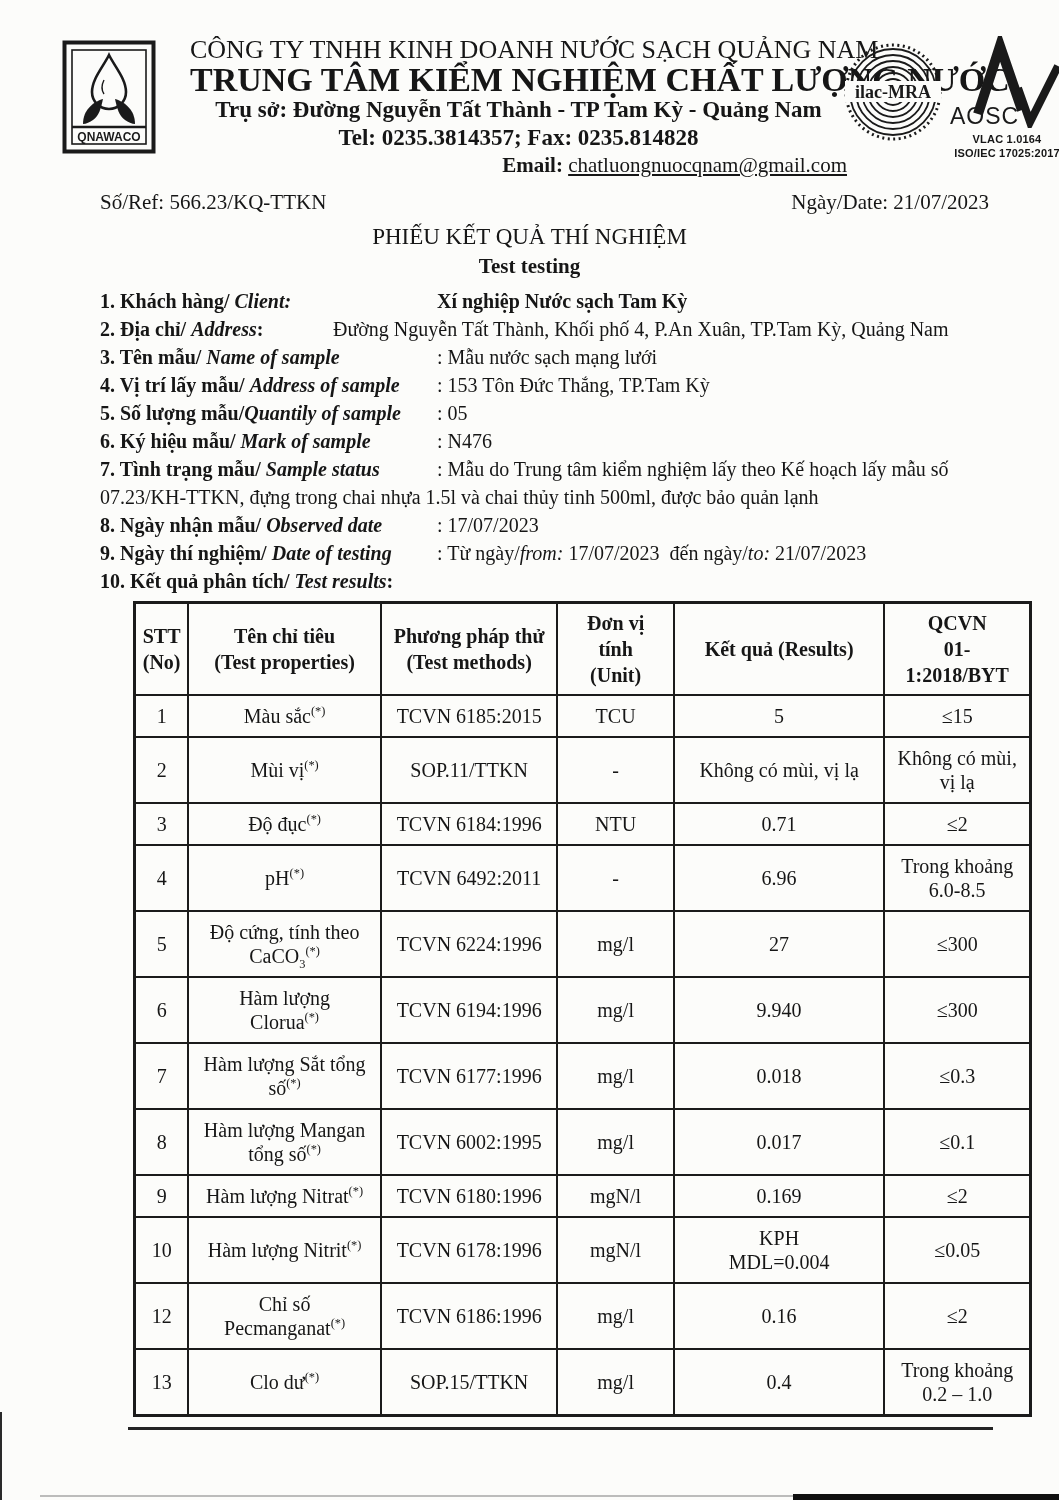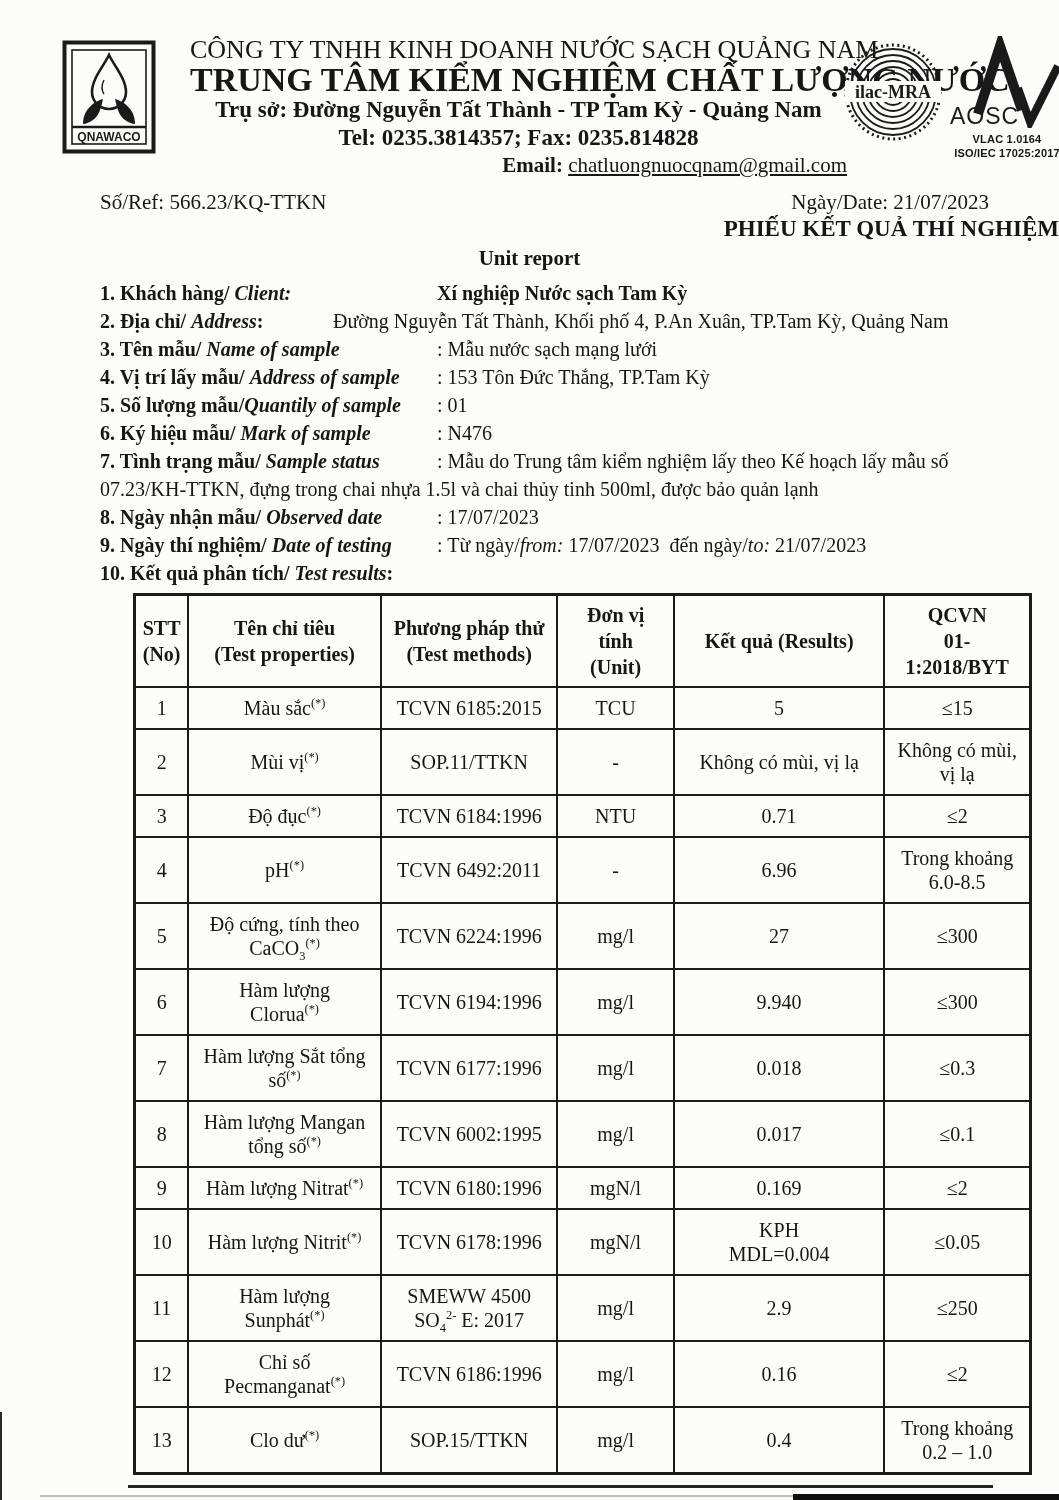--- a/index.html
+++ b/index.html
@@ -16,21 +16,21 @@
   .h5 .em-label{font-weight:bold;}
   .h5 .em-value{text-decoration:underline;}
   .logo-qnawaco{position:absolute;left:62px;top:40px;}
   .logo-ilac{position:absolute;left:843px;top:42px;}
   .logo-aosc{position:absolute;left:946px;top:36px;width:122px;text-align:center;}
   .aosc-cap{font-family:"Liberation Sans","DejaVu Sans",sans-serif;font-weight:bold;
             font-size:11px;line-height:14px;letter-spacing:.2px;}
   
   .refrow{display:flex;justify-content:space-between;margin:12px 70px 0 100px;font-size:21px;gap:44px;}
   
-  .title{text-align:right;font-weight:bold;font-size:23px;line-height:28px;}
+  .title{text-align:center;font-weight:normal;font-size:23px;margin-top:8px;line-height:28px;}
   .subtitle{text-align:center;font-weight:bold;font-size:21px;margin-top:2px;line-height:26px;}
   
   .items{margin:8px 0 0 100px;width:930px;font-size:20px;}
   .item{line-height:28px;white-space:nowrap;}
   .lbl{display:inline-block;font-weight:bold;vertical-align:top;}
   .w335{width:337px;} .w233{width:233px;}
   .en{font-style:italic;}
   .val{font-weight:normal;}
   .vb{font-weight:bold;}
   .it{font-style:italic;}
@@ -102,42 +102,42 @@
       <div class="aosc-cap">ISO/IEC 17025:2017</div>
     </div>
   </div>
 
   <div class="refrow">
     <span>Số/Ref: 566.23/KQ-TTKN</span>
     <span>Ngày/Date: 21/07/2023</span>
   </div>
 
   <div class="title">PHIẾU KẾT QUẢ THÍ NGHIỆM</div>
-  <div class="subtitle">Unit report</div>
+  <div class="subtitle">Test testing</div>
 
   <div class="items">
 
     <div class="item">
       <span class="lbl w335"><span>1. Khách hàng/ </span><span class="en">Client:</span></span><span class="val vb">Xí nghiệp Nước sạch Tam Kỳ</span>
     </div>
 
     <div class="item">
       <span class="lbl w233"><span>2. Địa chỉ/ </span><span class="en">Address</span><span>:</span></span><span class="val">Đường Nguyễn Tất Thành, Khối phố 4, P.An Xuân, TP.Tam Kỳ, Quảng Nam</span>
     </div>
 
     <div class="item">
       <span class="lbl w335"><span>3. Tên mẫu/ </span><span class="en">Name of sample</span></span><span class="val">: Mẫu nước sạch mạng lưới</span>
     </div>
 
     <div class="item">
       <span class="lbl w335"><span>4. Vị trí lấy mẫu/ </span><span class="en">Address of sample</span></span><span class="val">: 153 Tôn Đức Thắng, TP.Tam Kỳ</span>
     </div>
 
     <div class="item">
-      <span class="lbl w335"><span>5. Số lượng mẫu/</span><span class="en">Quantily of sample</span></span><span class="val">: 01</span>
+      <span class="lbl w335"><span>5. Số lượng mẫu/</span><span class="en">Quantily of sample</span></span><span class="val">: 05</span>
     </div>
 
     <div class="item">
       <span class="lbl w335"><span>6. Ký hiệu mẫu/ </span><span class="en">Mark of sample</span></span><span class="val">: N476</span>
     </div>
 
     <div class="item">
       <span class="lbl w335"><span>7. Tình trạng mẫu/ </span><span class="en">Sample status</span></span><span class="val">: Mẫu do Trung tâm kiểm nghiệm lấy theo Kế hoạch lấy mẫu số</span>
     </div>
     <div class="item">
@@ -251,28 +251,20 @@
         </tr>
         <tr>
           <td>10</td>
           <td>Hàm lượng Nitrit<sup>(*)</sup></td>
           <td>TCVN 6178:1996</td>
           <td>mgN/l</td>
           <td>KPH<br>MDL=0.004</td>
           <td>≤0.05</td>
         </tr>
         <tr>
-          <td>11</td>
-          <td>Hàm lượng<br>Sunphát<sup>(*)</sup></td>
-          <td>SMEWW 4500<br>SO<sub>4</sub><sup>2-</sup> E: 2017</td>
-          <td>mg/l</td>
-          <td>2.9</td>
-          <td>≤250</td>
-        </tr>
-        <tr>
           <td>12</td>
           <td>Chỉ số<br>Pecmanganat<sup>(*)</sup></td>
           <td>TCVN 6186:1996</td>
           <td>mg/l</td>
           <td>0.16</td>
           <td>≤2</td>
         </tr>
         <tr>
           <td>13</td>
           <td>Clo dư<sup>(*)</sup></td>

